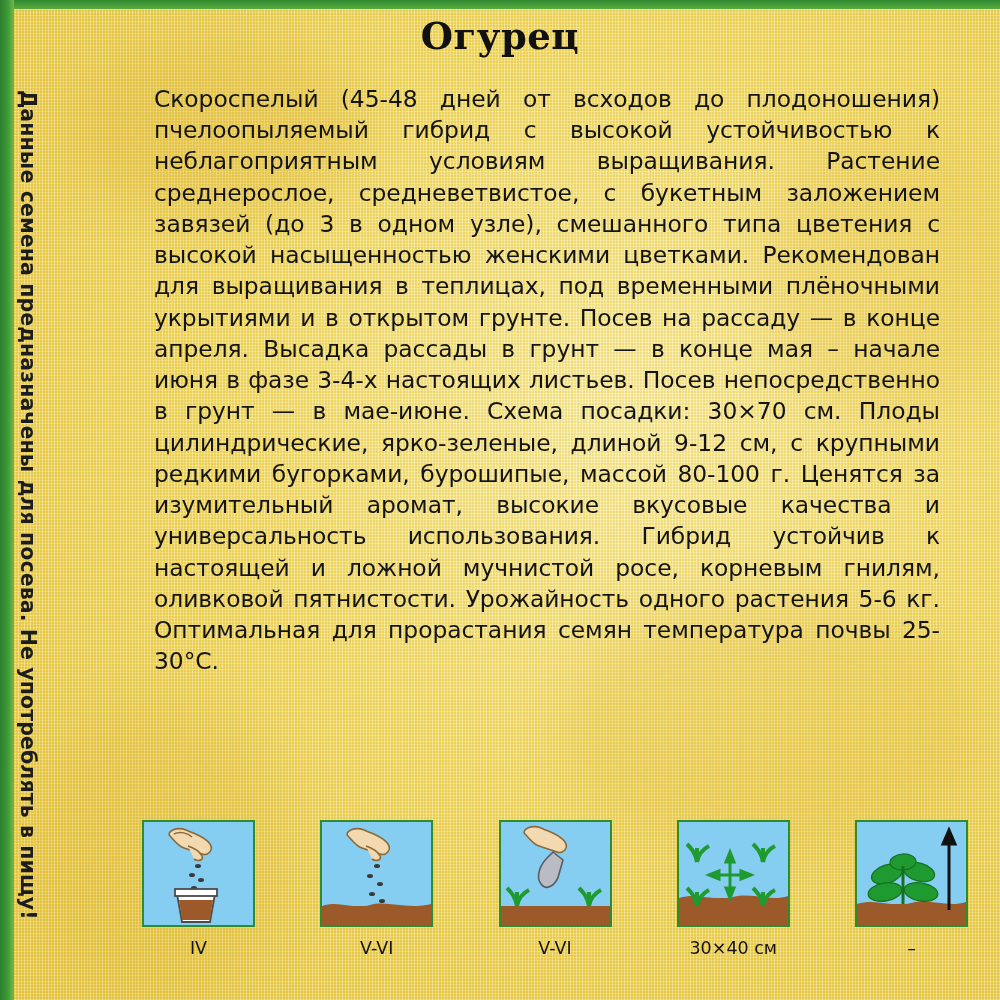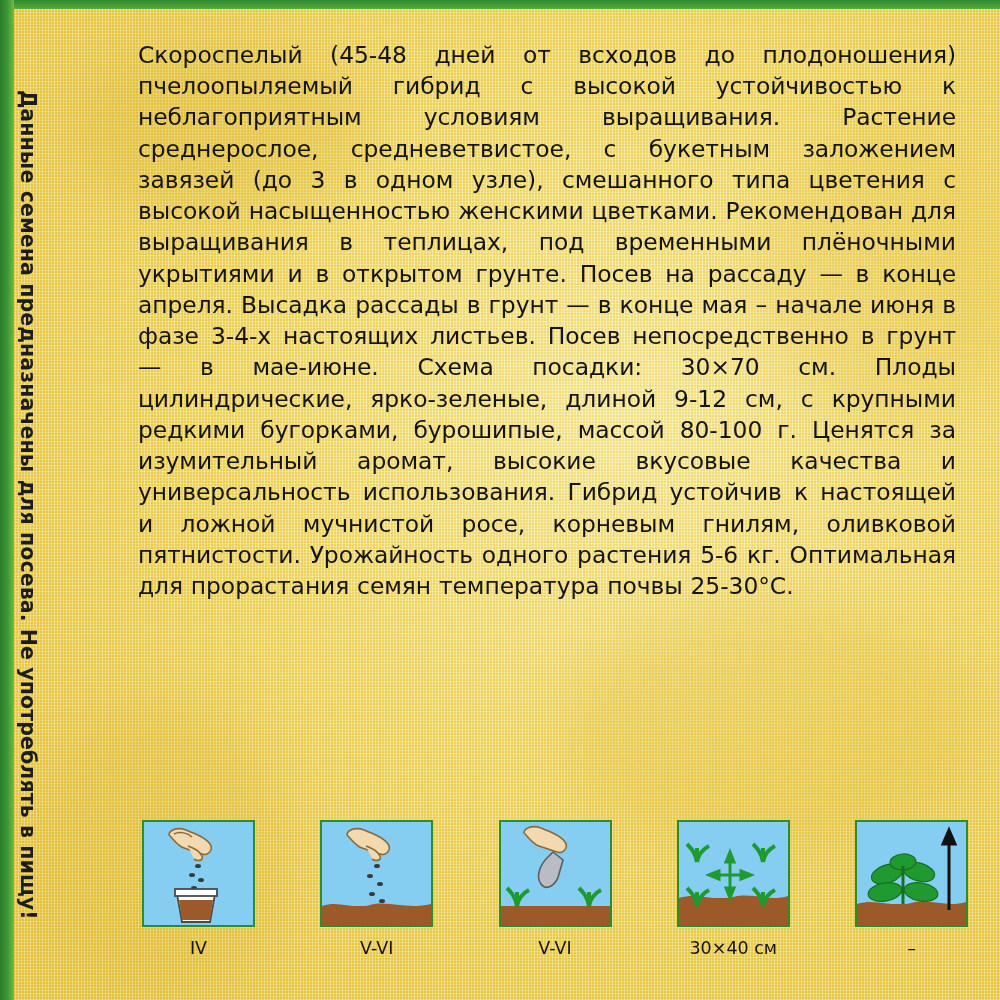--- a/index.html
+++ b/index.html
@@ -116,21 +116,21 @@
     font-size: 23.4px;
     line-height: 1.335;
     color: #141414;
     text-align: justify;
     text-align-last: left;
     font-family: "DejaVu Sans", sans-serif;
     letter-spacing: -0.05px;
     word-spacing: 0.4px;
     margin-left: 8px;
   }
-  .description p { margin: 0; }
+  .description p { margin: 16px; }
 
   
   .pictos {
     position: absolute;
     left: 140px;
     top: 820px;
     width: 830px;
     display: flex;
     gap: 12px;
     justify-content: space-between;
@@ -170,20 +170,21 @@
   <div class="blotch" style="left:760px; top:120px; width:260px; height:300px; background:rgba(224,186,60,0.20);"></div>
   <div class="blotch" style="left:30px; top:700px; width:260px; height:300px; background:rgba(214,170,40,0.16);"></div>
 
   <div class="top-edge"></div>
   <div class="left-edge"></div>
 
   <div class="side-text">Данные семена предназначены для посева. Не употреблять в пищу!</div>
 
   <div class="content">
     <div class="title-block">
+      <div class="crop-name">Огурец</div>
     </div>
     <div class="description">
       <p>Скороспелый (45-48 дней от всходов до плодоношения) пчелоопыляемый гибрид с высокой устойчивостью к неблагоприятным условиям выращивания. Растение среднерослое, средневетвистое, с букетным заложением завязей (до 3 в одном узле), смешанного типа цветения с высокой насыщенностью женскими цветками. Рекомендован для выращивания в теплицах, под временными плёночными укрытиями и в открытом грунте. Посев на рассаду — в конце апреля. Высадка рассады в грунт — в конце мая – начале июня в фазе 3-4-х настоящих листьев. Посев непосредственно в грунт — в мае-июне. Схема посадки: 30×70 см. Плоды цилиндрические, ярко-зеленые, длиной 9-12 см, с крупными редкими бугорками, бурошипые, массой 80-100 г. Ценятся за изумительный аромат, высокие вкусовые качества и универсальность использования. Гибрид устойчив к настоящей и ложной мучнистой росе, корневым гнилям, оливковой пятнистости. Урожайность одного растения 5-6 кг. Оптимальная для прорастания семян температура почвы 25-30°C.</p>
     </div>
   </div>
 
   <div class="pictos">
 
     <div class="picto">
       <div class="picto-box">

